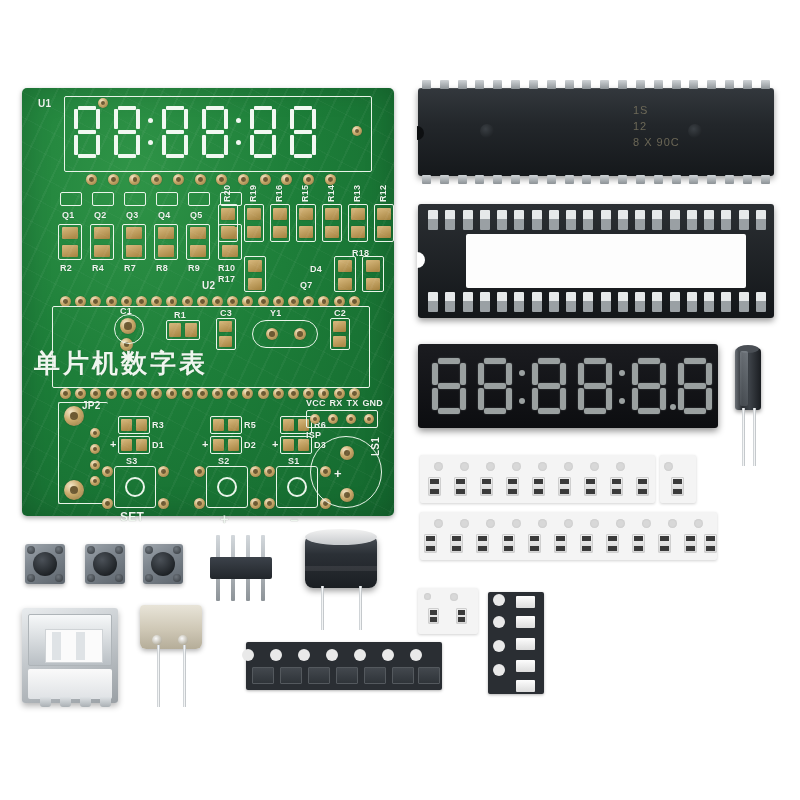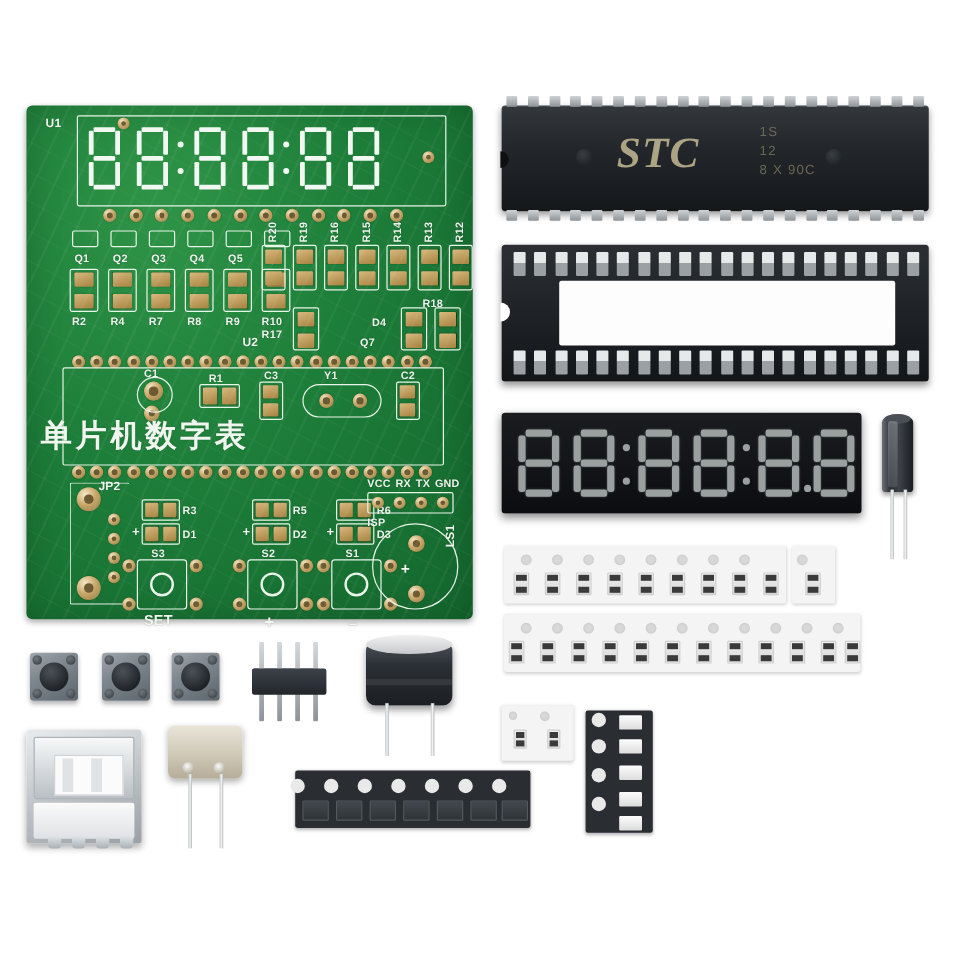--- a/index.html
+++ b/index.html
@@ -705,21 +705,20 @@
       <span></span>
         <span></span>
         <span></span>
         <span></span>
         <span></span>
         <span></span>
     </div>
     <div class="notch"></div>
     <div class="dimple" style="left:62px;"></div>
     <div class="dimple" style="left:270px;"></div>
-    <div class="brand">STC</div>
     <div class="code">
       <div>1S</div>
       <div>12</div>
       <div>8 X 90C</div>
     </div>
   </div>
 
   <div class="part socket">
     <div class="window"></div>
     <div class="key"></div>

